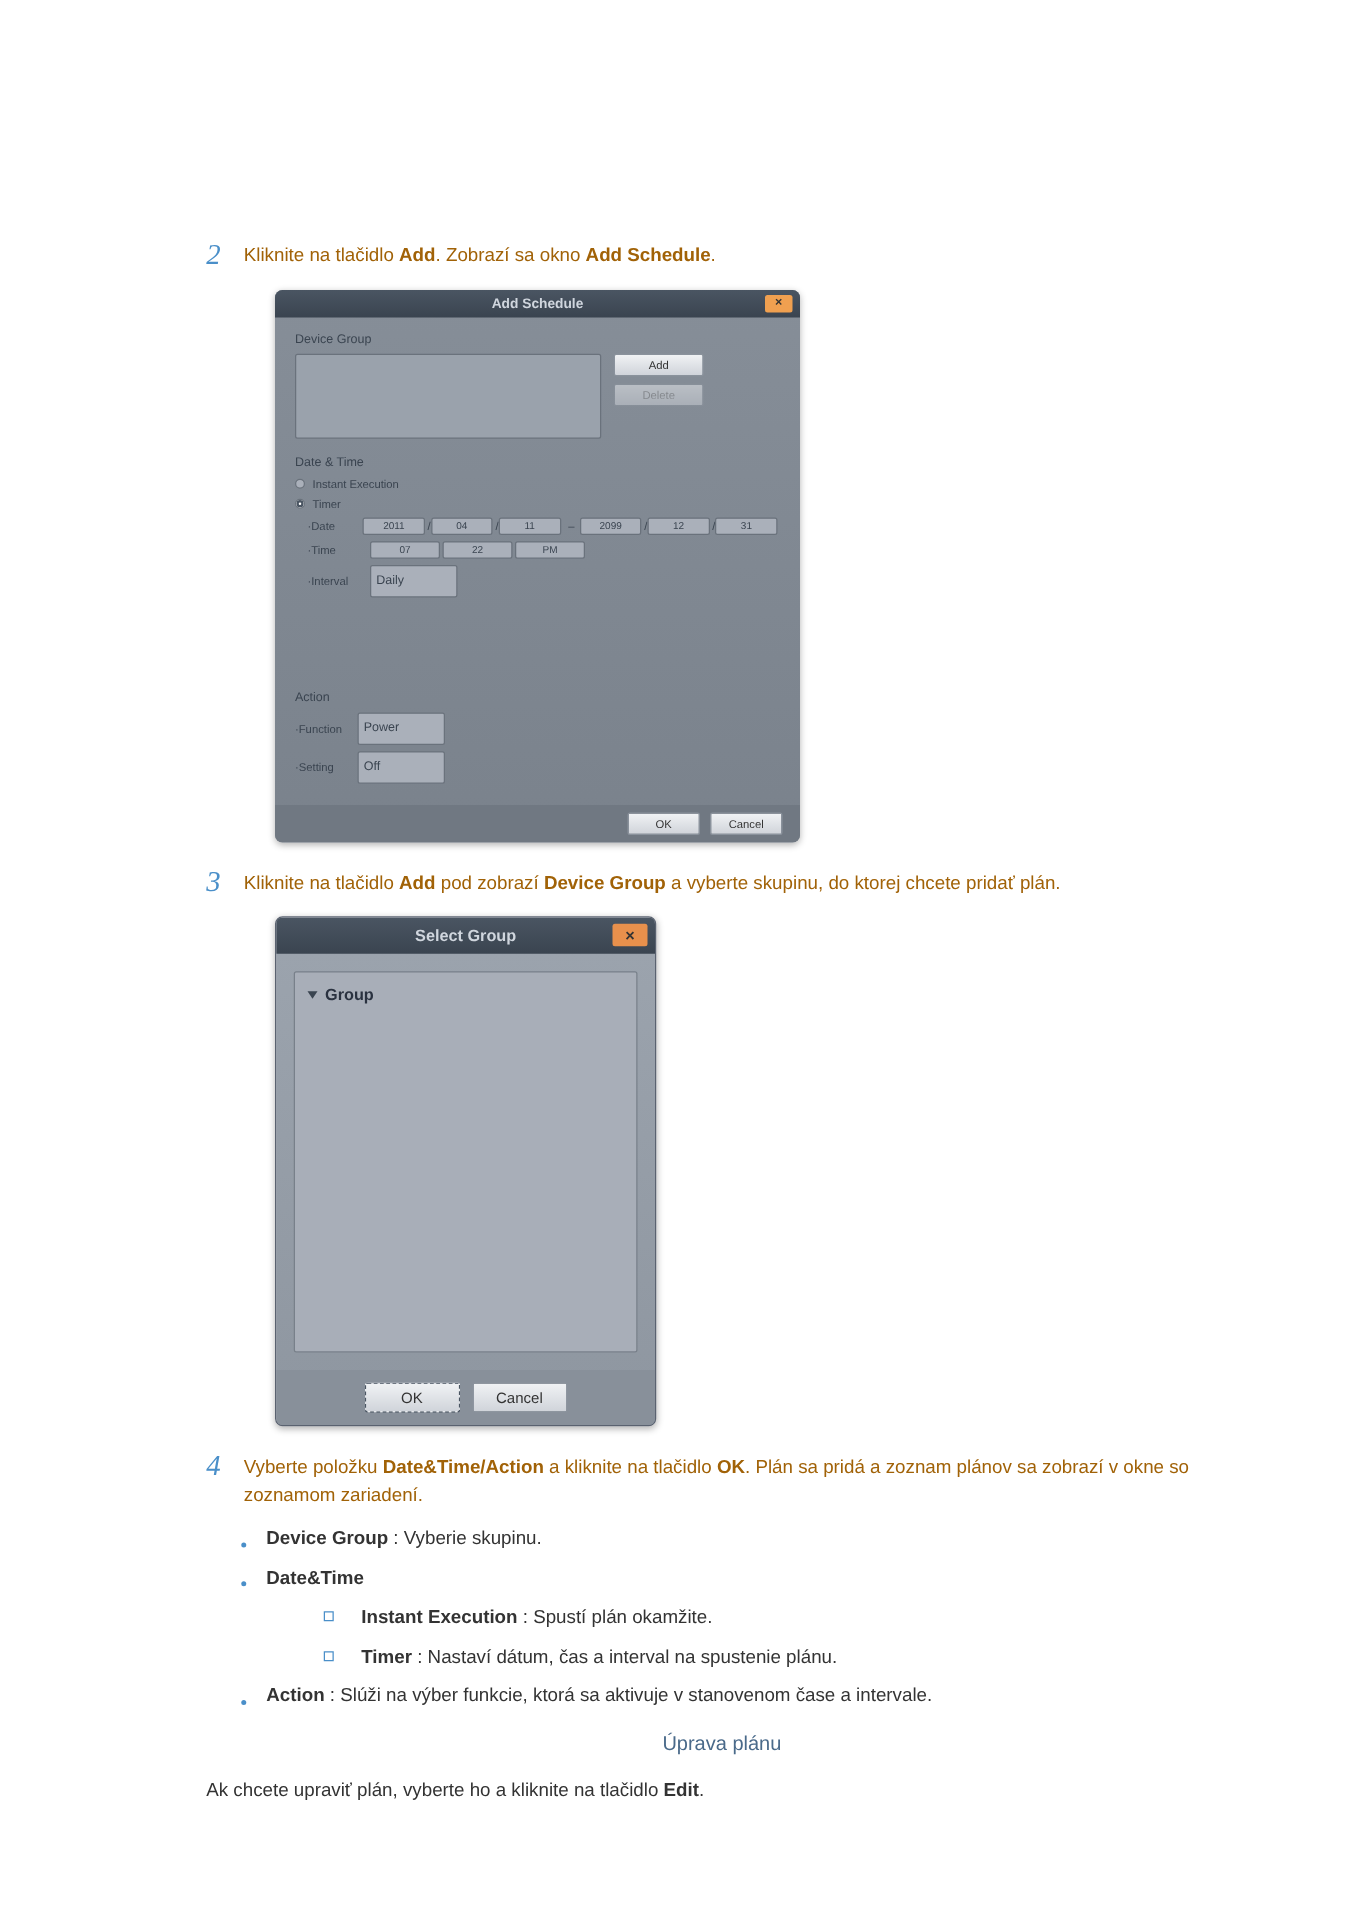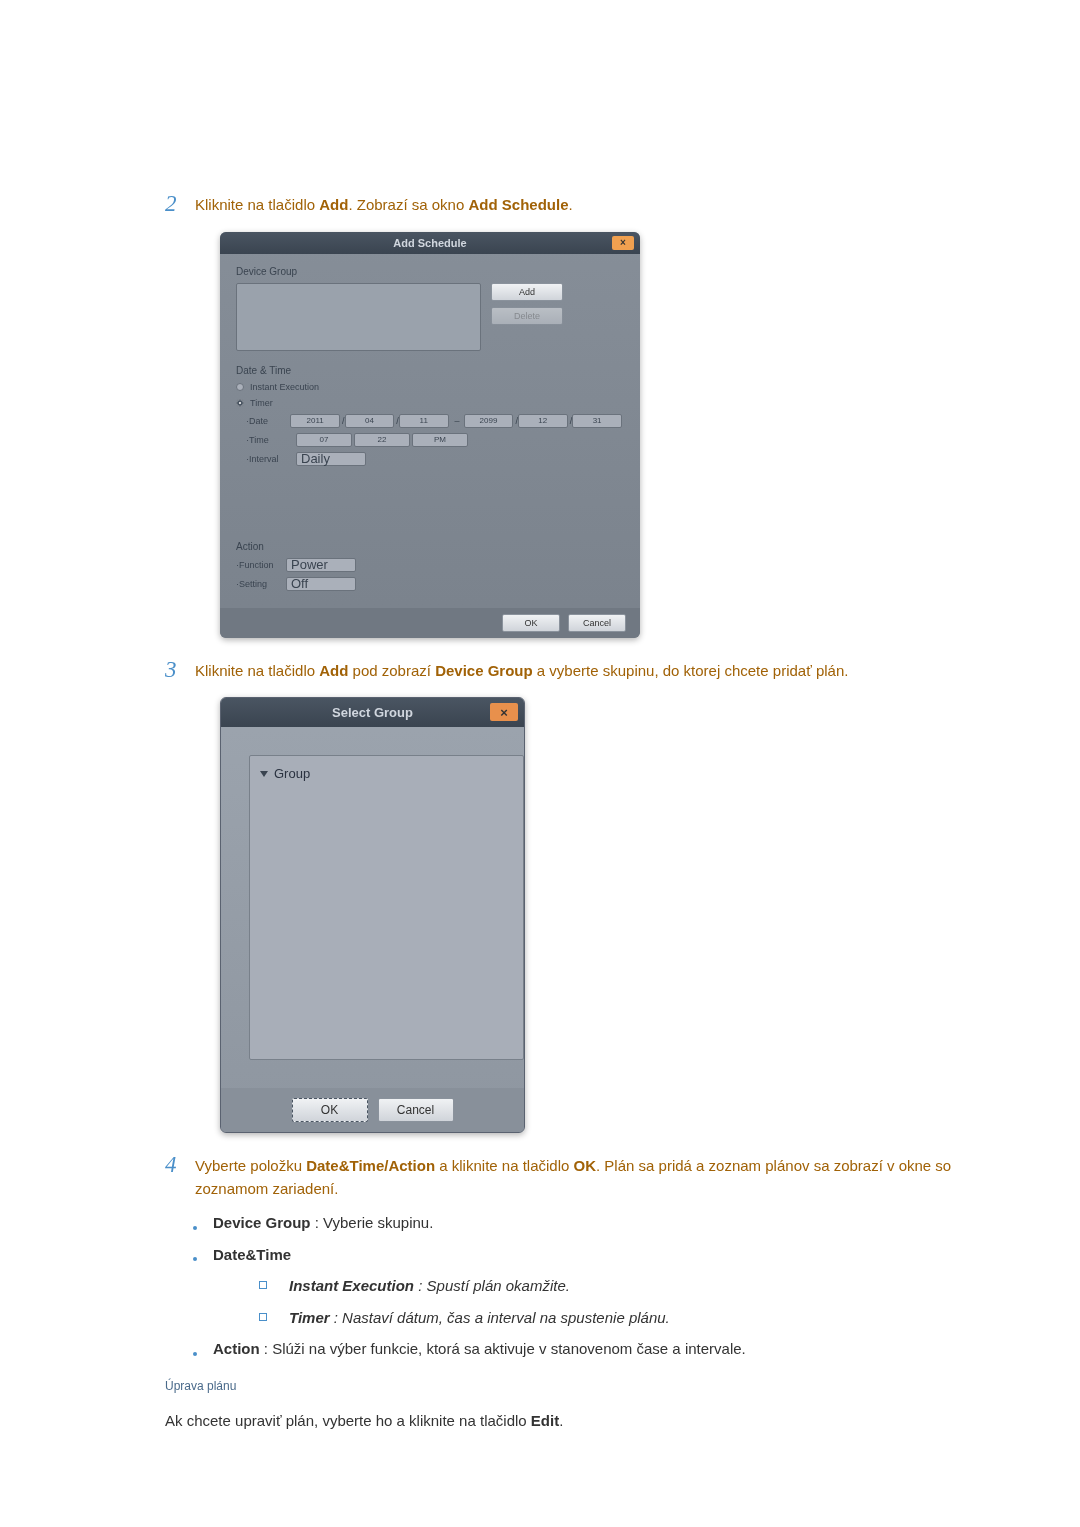--- a/index.html
+++ b/index.html
@@ -154,25 +154,25 @@
       border: 1px solid #6a727c;
       border-radius: 2px;
       font-size: 8px;
       display: flex;
       align-items: center;
       justify-content: center;
       margin-right: 2px;
     }
     .dropdown-small {
       width: 70px;
-      height: 14px;
+      height: 26px;
       background: #aab0ba;
       border: 1px solid #6a727c;
       border-radius: 2px;
-      font-size: 13px;
+      font-size: 10px;
       display: flex;
       align-items: center;
       padding: 0 4px;
       margin-right: 2px;
     }
     .spacer-area {
       height: 60px;
     }
     .dialog-footer {
       background: #707882;
@@ -220,21 +220,22 @@
       background: #e8904c;
       border-radius: 2px;
       display: flex;
       align-items: center;
       justify-content: center;
       color: #333;
       font-size: 13px;
       font-weight: bold;
     }
     .dialog2-body {
-      padding: 28px;
+      padding: 14px;
+      font-weight: bold;
     }
     .tree-box {
       width: 275px;
       height: 305px;
       background: #a8aeb8;
       border: 1px solid #78808a;
       border-radius: 2px;
       padding: 10px;
       font-size: 13px;
       color: #2a3240;
@@ -291,43 +292,43 @@
       width: 4px;
       height: 4px;
       background: #4a8fc9;
       border-radius: 50%;
       margin-right: 16px;
       margin-top: 9px;
       flex-shrink: 0;
     }
     .sub-bullet-list {
       margin-left: 66px;
-      font-style: italic;
     }
     .sub-bullet-row {
       display: flex;
       align-items: flex-start;
       margin-bottom: 9px;
       font-size: 15px;
       color: #333;
       line-height: 1.5;
     }
     .sub-bullet-mark {
       width: 8px;
       height: 8px;
       border: 1.5px solid #4a8fc9;
       margin-right: 22px;
       margin-top: 6px;
       flex-shrink: 0;
     }
     .sub-heading {
-      font-size: 12px;
+      font-size: 16px;
       color: #4a6a8a;
       margin-top: 18px;
       margin-bottom: 16px;
+      text-align: center;
     }
     .body-text {
       font-size: 15px;
       color: #333;
       line-height: 1.6;
     }
   </style>
 </head>
 <body>
 

